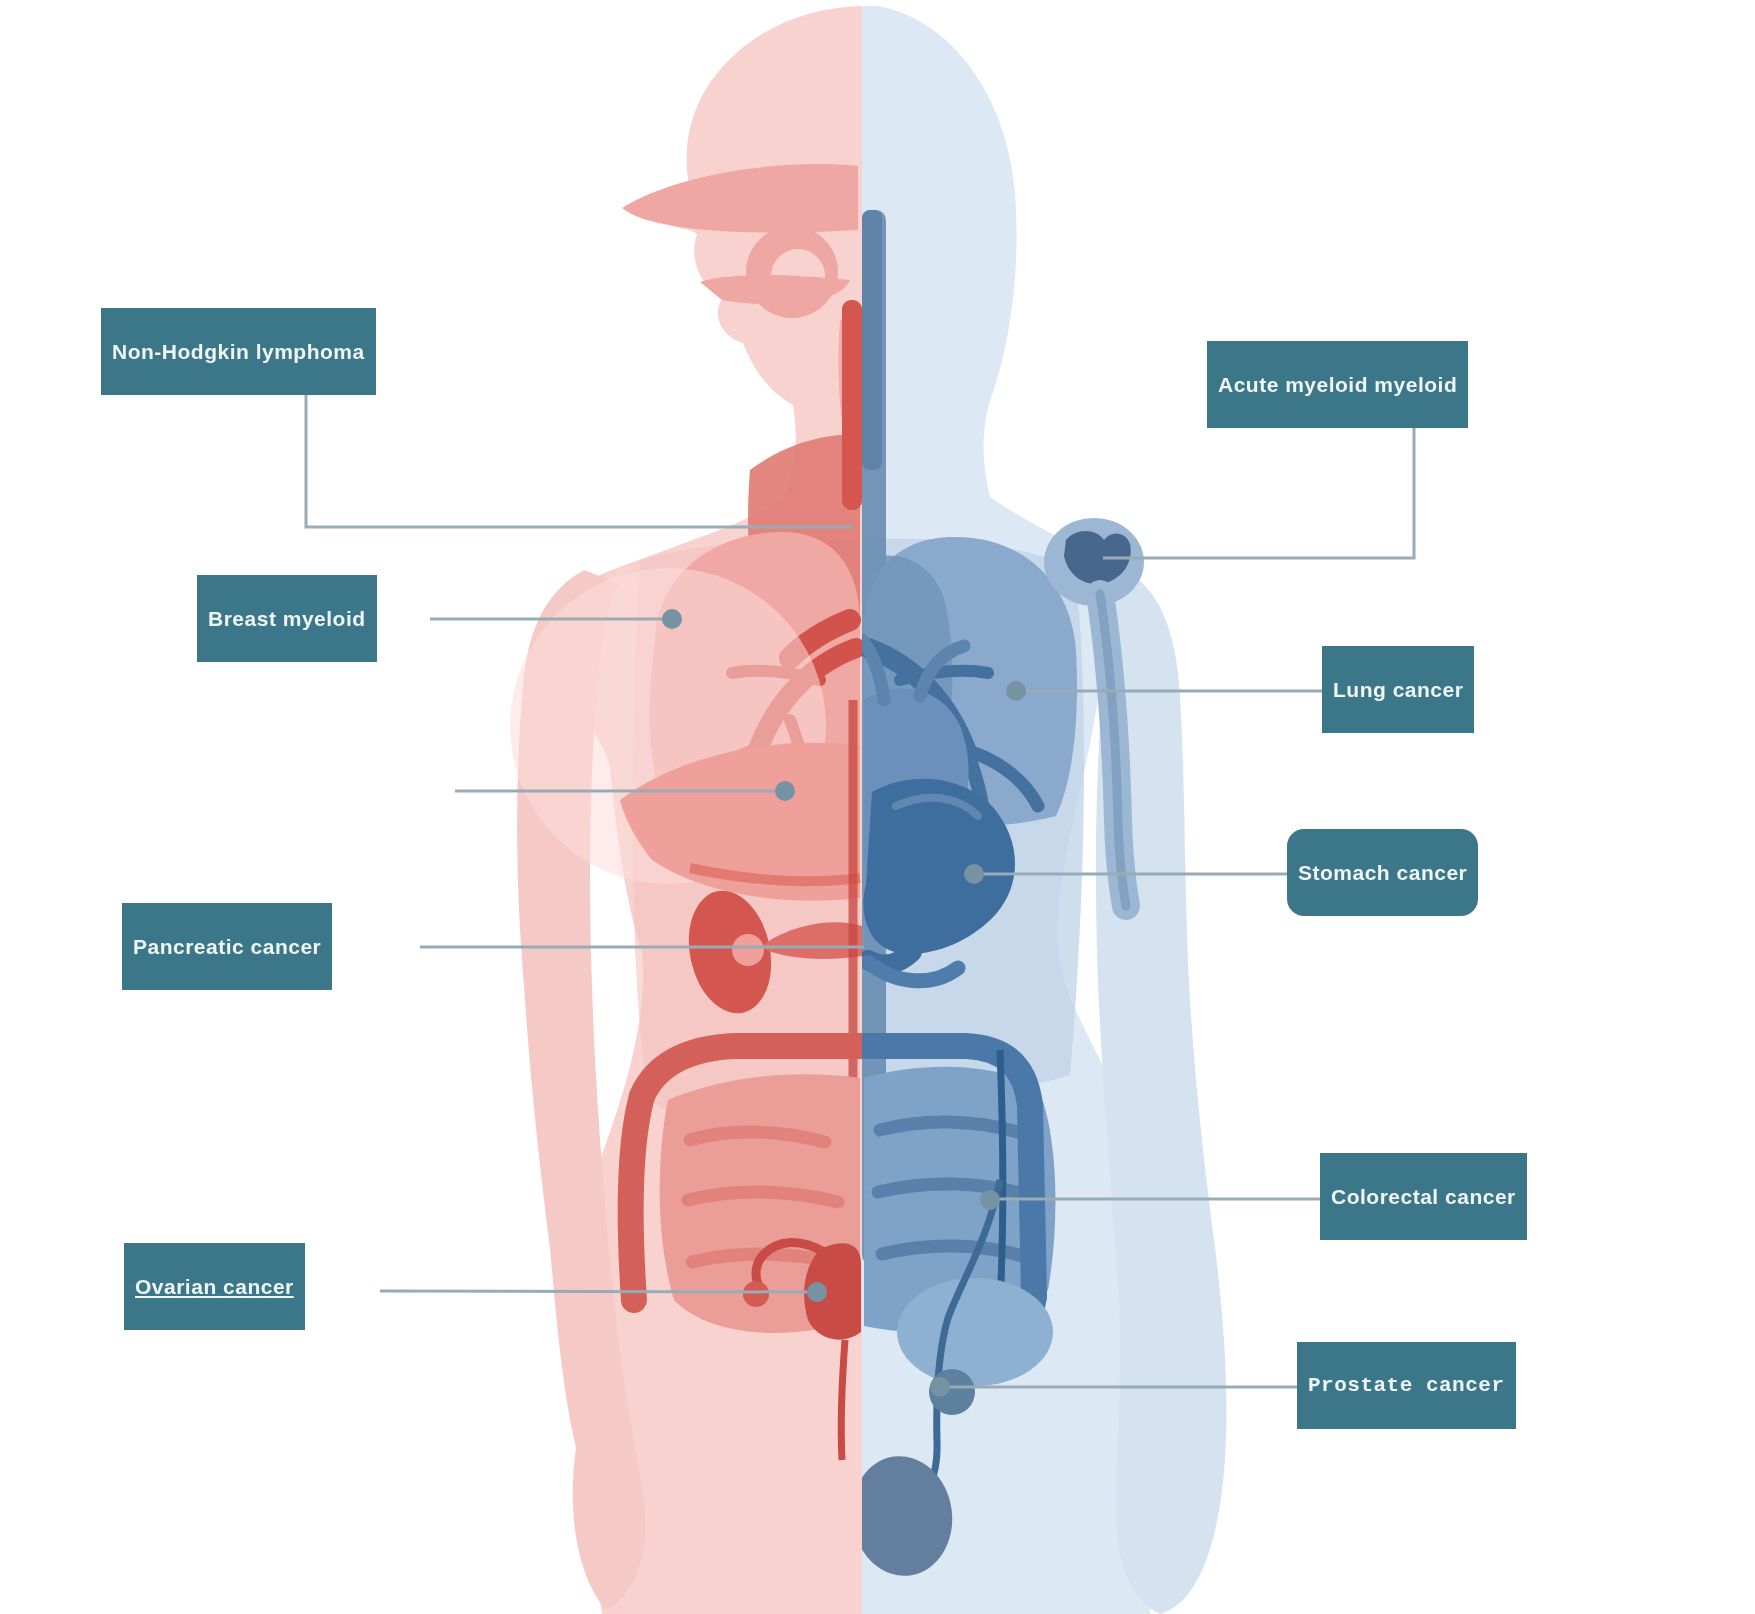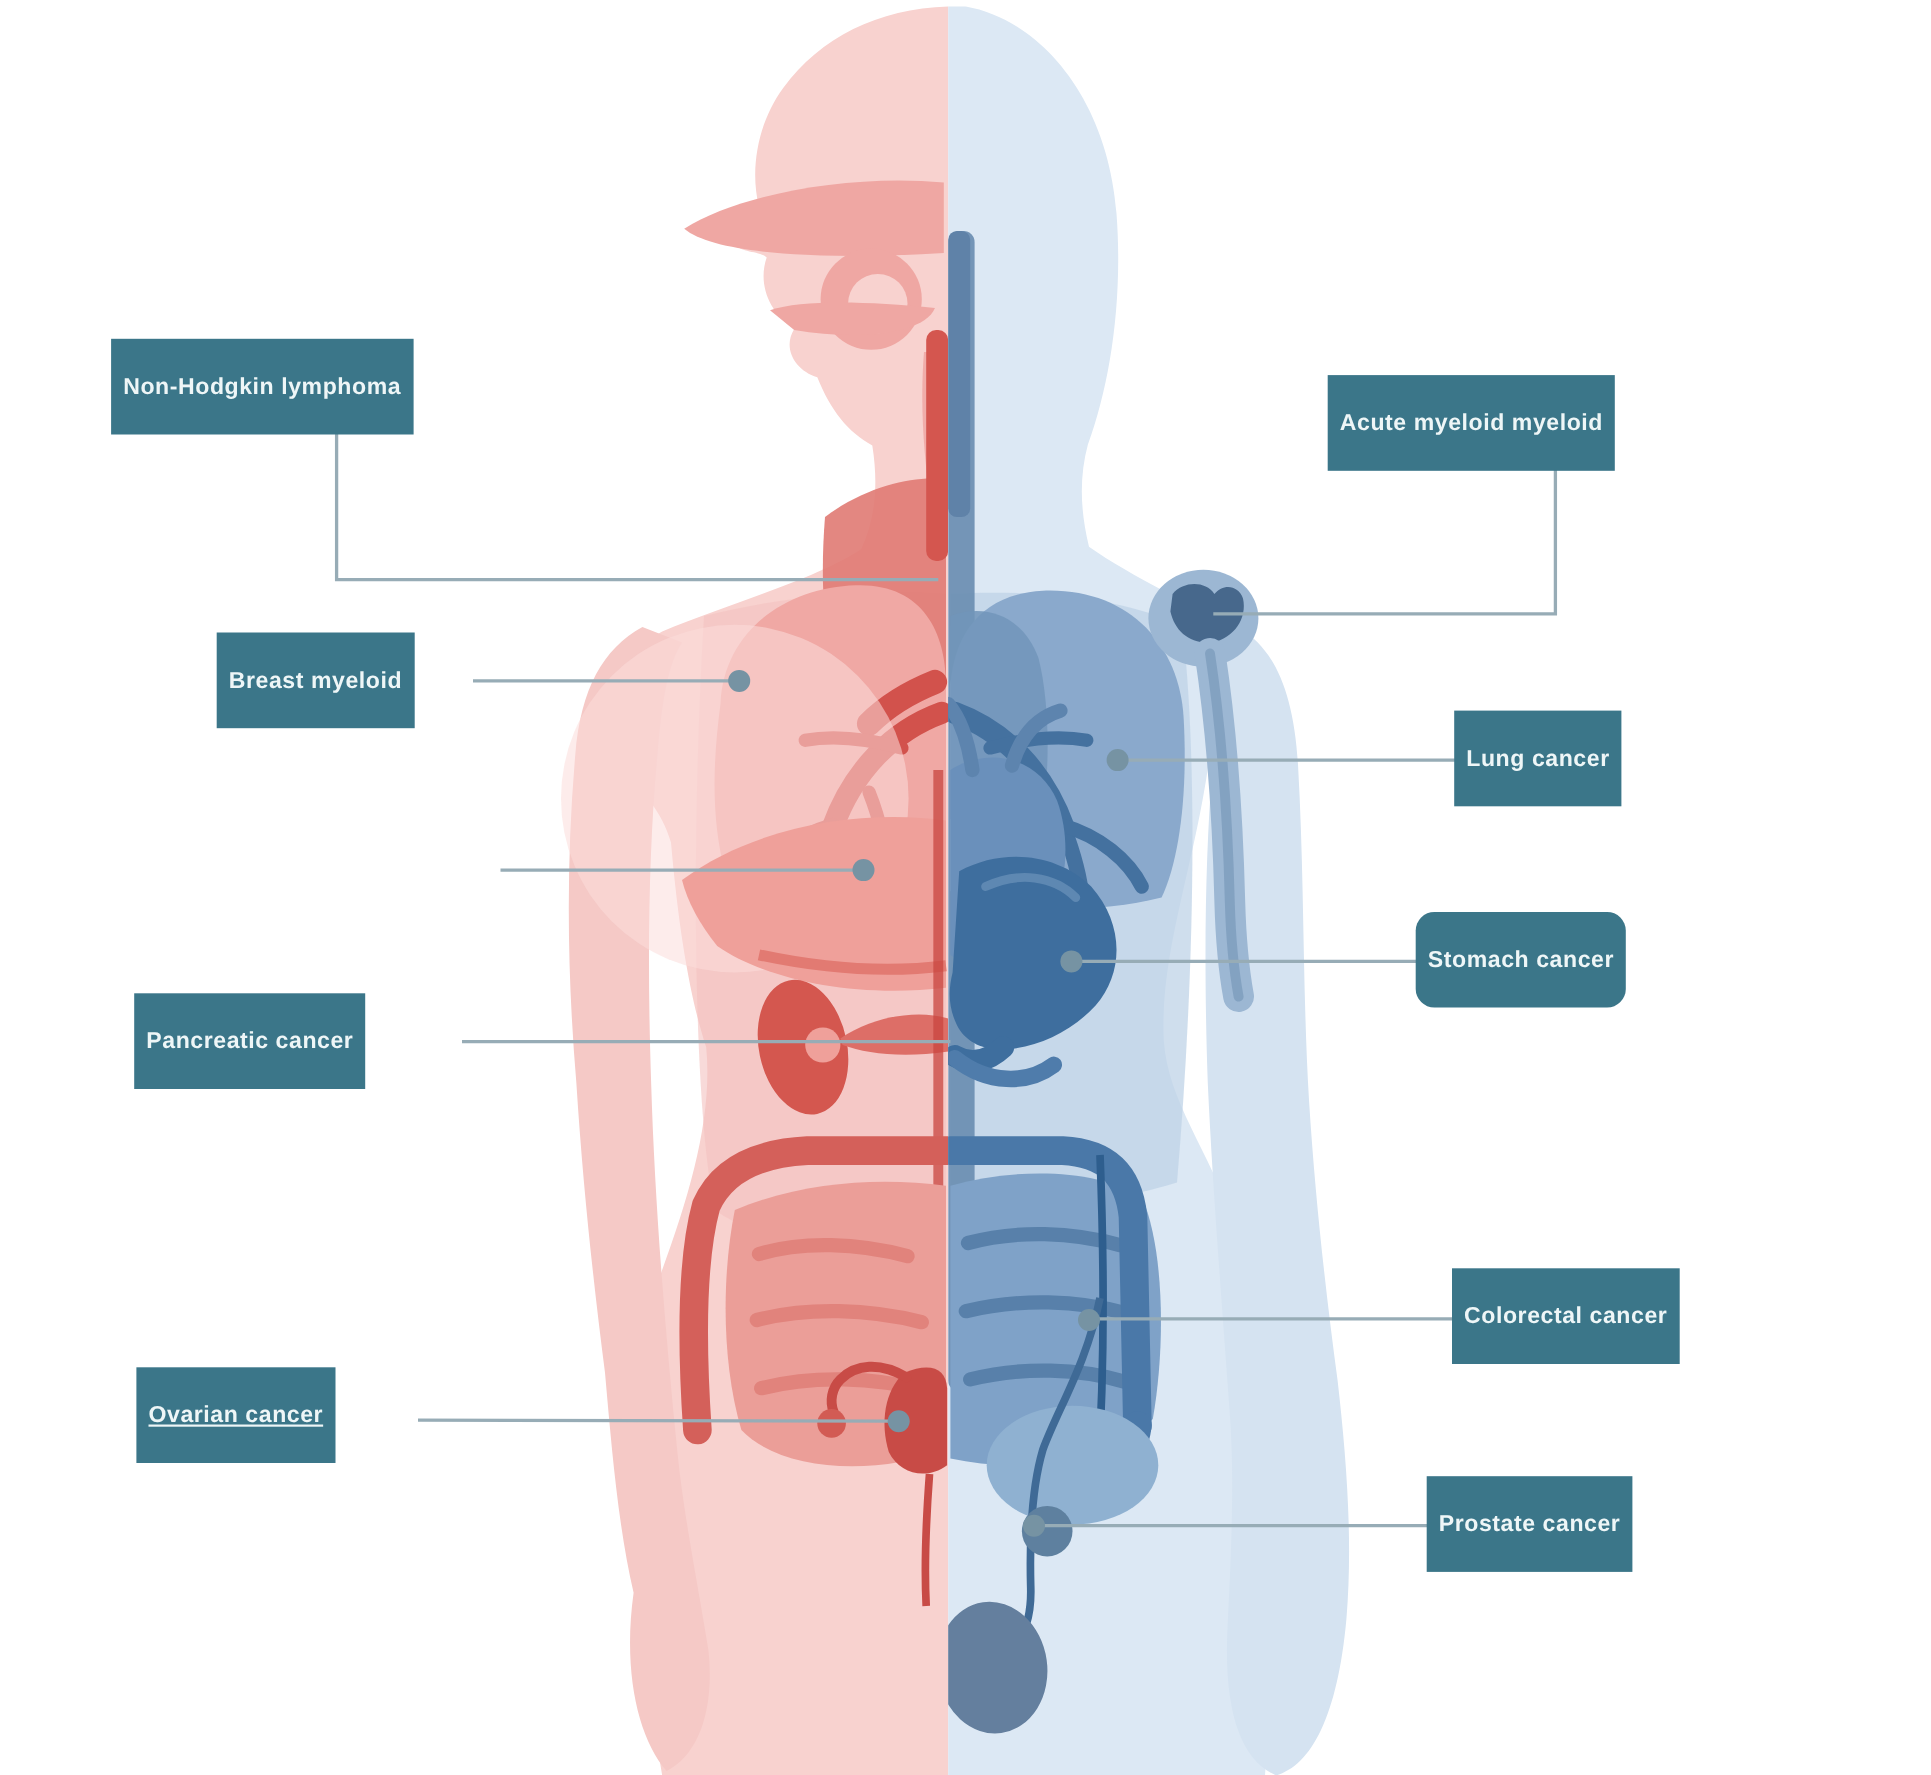--- a/index.html
+++ b/index.html
@@ -187,15 +187,15 @@
   </svg>
 
   <div class="callout" style="left:101px;top:308px;">Non-Hodgkin lymphoma</div>
   <div class="callout" style="left:197px;top:575px;">Breast myeloid</div>
   <div class="callout" style="left:122px;top:903px;">Pancreatic cancer</div>
   <div class="callout" style="left:124px;top:1243px;text-decoration:underline;">Ovarian cancer</div>
   <div class="callout" style="left:1207px;top:341px;">Acute myeloid myeloid</div>
   <div class="callout" style="left:1322px;top:646px;">Lung cancer</div>
   <div class="callout" style="left:1287px;top:829px;border-radius:17px;">Stomach cancer</div>
   <div class="callout" style="left:1320px;top:1153px;">Colorectal cancer</div>
-  <div class="callout" style="left:1297px;top:1342px;">Prostate cancer</div>
+  <div class="callout" style="left:1297px;top:1342px;font-family:Liberation Mono, monospace;">Prostate cancer</div>
 
 </div>
 
 </body></html>

